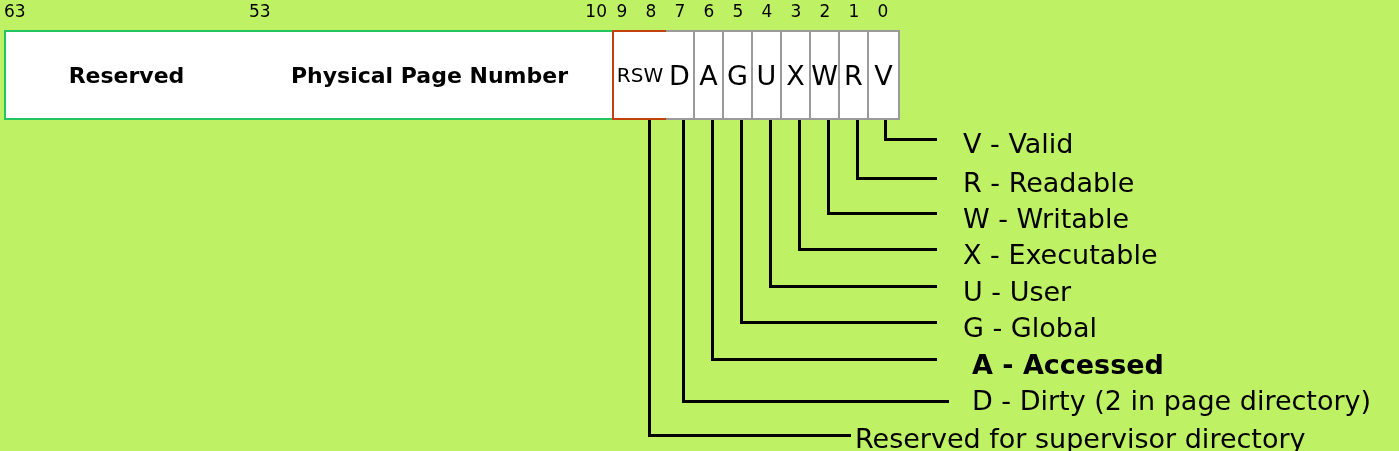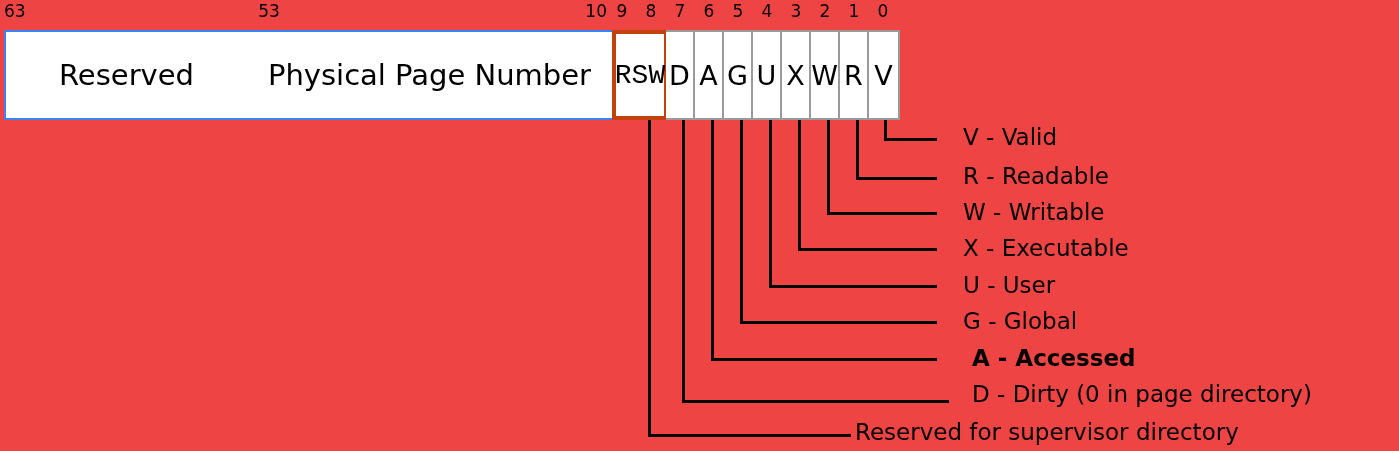--- a/index.html
+++ b/index.html
@@ -7,21 +7,21 @@
     padding: 0;
     background: #ffffff;
   }
   body {
     font-family: "DejaVu Sans", sans-serif;
   }
   #canvas {
     position: relative;
     width: 1399px;
     height: 451px;
-    background: #ef4444;
+    background: #bef264;
     overflow: hidden;
   }
 
   
   .bitnum {
     position: absolute;
     top: 1px;
     font-size: 17px;
     line-height: 20px;
     color: #000;
@@ -38,29 +38,29 @@
     height: 90px;
     box-sizing: border-box;
     background: #ffffff;
     display: flex;
     align-items: center;
     justify-content: center;
     color: #000;
     white-space: nowrap;
   }
   .field.big {
-    border: 2px solid #3b82f6;
-    font-size: 29px;
+    border: 2px solid #22c55e;
+    font-size: 22px;
+    font-weight: bold;
   }
   .field.big.adj { border-left: none; }
 
   .field.gray {
-    border: 4px solid #c2410c;
-    font-size: 28px;
-    font-family: Liberation Mono, monospace;
+    border: 2px solid #c2410c;
+    font-size: 20px;
   }
 
   .field.bit {
     border: 2px solid #9a9a9a;
     border-left: none;
     font-size: 27px;
   }
 
   
   .vline {
@@ -70,35 +70,36 @@
   }
   .hline {
     position: absolute;
     height: 3px;
     background: #000000;
   }
 
   
   .legend-item {
     position: absolute;
-    font-size: 23px;
+    font-size: 27px;
     line-height: 30px;
     color: #000000;
     white-space: nowrap;
+    margin-top: 7px;
   }
   .legend-item.bold { font-weight: 600; }
 </style>
 </head>
 <body>
 
 <div id="canvas">
 
   <div id="ruler">
       <div class="bitnum left" style="left: 4px; width: 40px;">63</div>
-      <div class="bitnum left" style="left: 249px; width: 40px; text-align: center;">53</div>
+      <div class="bitnum left" style="left: 249px; width: 40px;">53</div>
       <div class="bitnum right" style="left: 567px; width: 40px; text-align: right;">10</div>
       <div class="bitnum ctr" style="left: 611px; width: 22px;">9</div>
       <div class="bitnum ctr" style="left: 640px; width: 22px;">8</div>
       <div class="bitnum ctr" style="left: 669px; width: 22px;">7</div>
       <div class="bitnum ctr" style="left: 698px; width: 22px;">6</div>
       <div class="bitnum ctr" style="left: 727px; width: 22px;">5</div>
       <div class="bitnum ctr" style="left: 756px; width: 22px;">4</div>
       <div class="bitnum ctr" style="left: 785px; width: 22px;">3</div>
       <div class="bitnum ctr" style="left: 814px; width: 22px;">2</div>
       <div class="bitnum ctr" style="left: 843px; width: 22px;">1</div>
@@ -141,17 +142,17 @@
     </div>
 
   <div id="legend">
       <div class="legend-item" style="left: 963px; top: 122px;">V - Valid</div>
       <div class="legend-item" style="left: 963px; top: 161px;">R  - Readable</div>
       <div class="legend-item" style="left: 963px; top: 197px;">W - Writable</div>
       <div class="legend-item" style="left: 963px; top: 233px; text-align: center;">X - Executable</div>
       <div class="legend-item" style="left: 963px; top: 270px;">U - User</div>
       <div class="legend-item" style="left: 963px; top: 306px;">G - Global</div>
       <div class="legend-item bold" style="left: 972px; top: 343px;">A - Accessed</div>
-      <div class="legend-item" style="left: 972px; top: 379px;">D - Dirty (0 in page directory)</div>
+      <div class="legend-item" style="left: 972px; top: 379px;">D - Dirty (2 in page directory)</div>
       <div class="legend-item" style="left: 855px; top: 417px;">Reserved for supervisor directory</div>
     </div>
 
 </div>
 
 </body></html>

